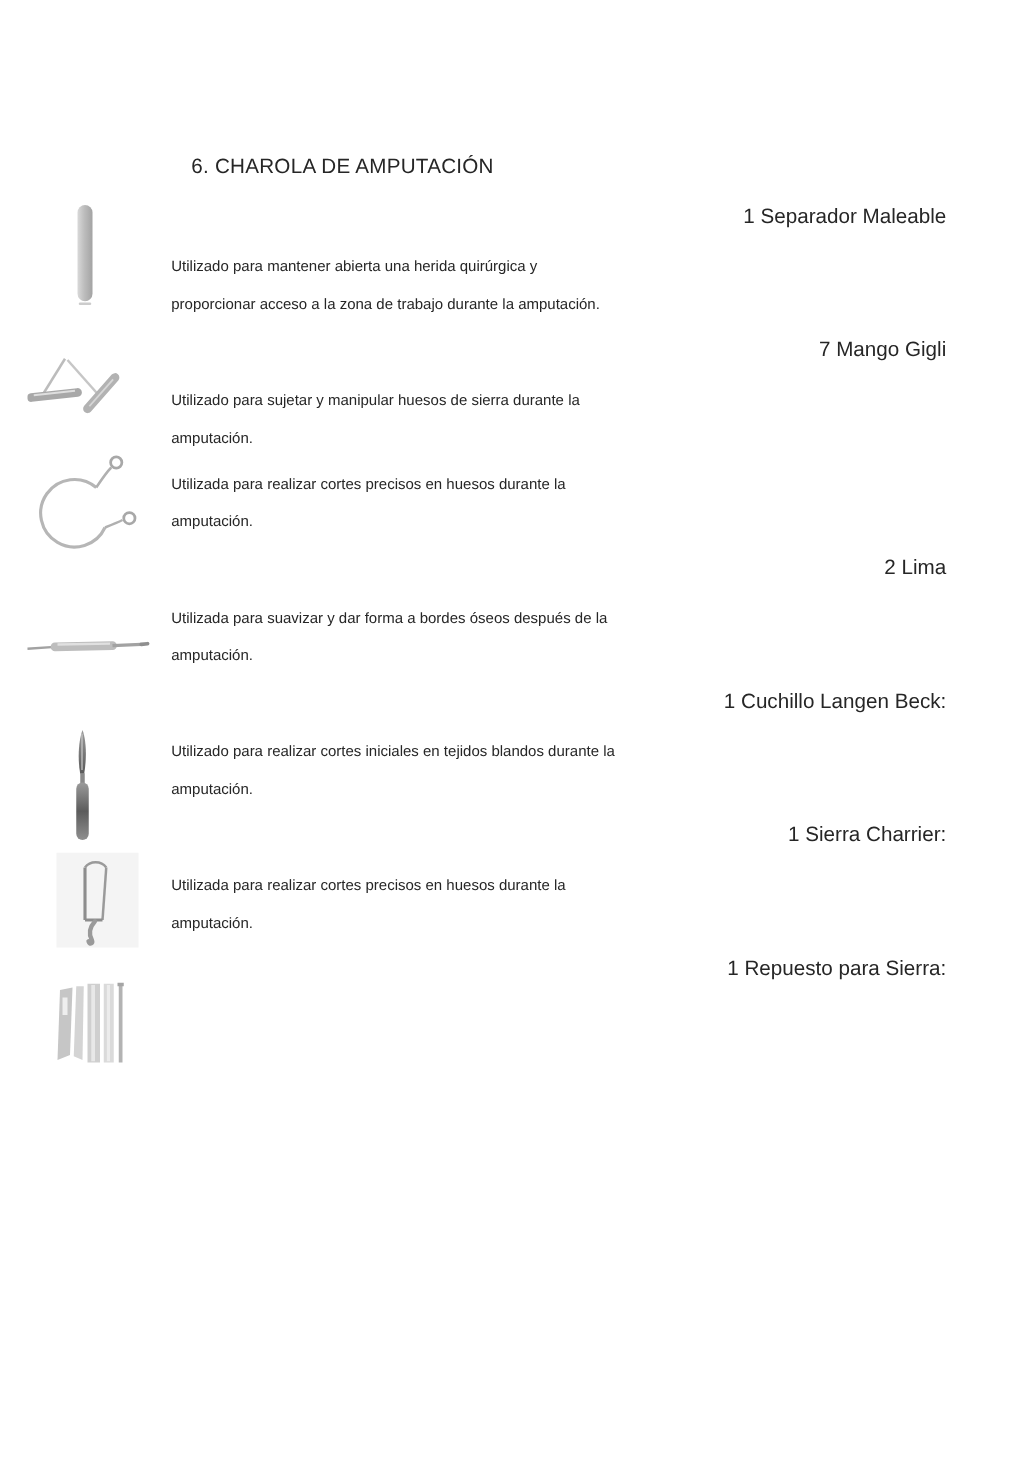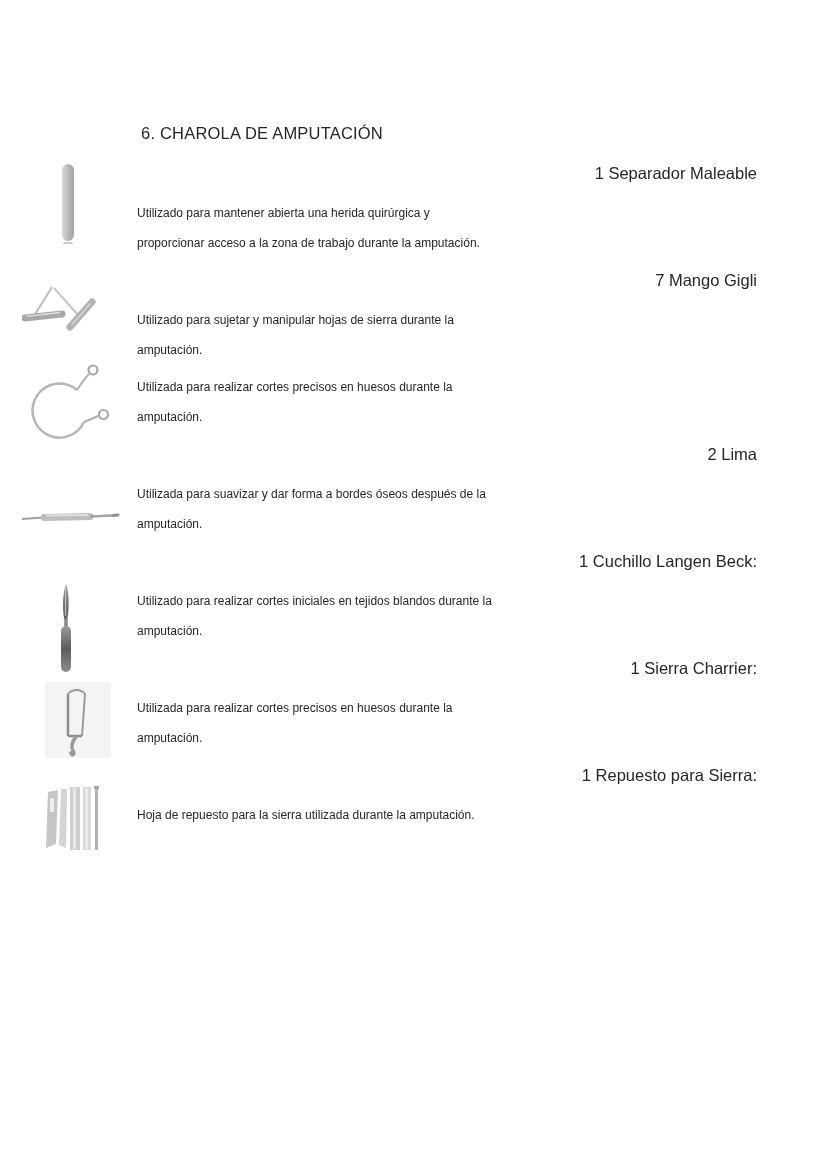--- a/index.html
+++ b/index.html
@@ -17,21 +17,21 @@
   }
   .content {
     position: absolute;
     left: 137px; top: 118px;
     width: 620px;
   }
   .doc-title {
     font-size: 16.5px;
     font-weight: 400;
     line-height: 30px;
-    margin: 0 0 10px 4px;
+    margin: 0 0 10px 16px;
     letter-spacing: 0.2px;
   }
   .item-name {
     font-size: 16.5px;
     font-weight: 400;
     line-height: 30px;
     margin: 0 0 10px 0;
     padding-left: 4px;
     text-align: right;
   }
@@ -155,21 +155,21 @@
     <h1 class="doc-title">6. CHAROLA DE AMPUTACIÓN</h1>
 
     <section class="item">
       <h2 class="item-name">1 Separador Maleable</h2>
       <p class="item-desc">Utilizado para mantener abierta una herida quirúrgica y
 proporcionar acceso a la zona de trabajo durante la amputación.</p>
     </section>
 
     <section class="item">
       <h2 class="item-name">7 Mango Gigli</h2>
-      <p class="item-desc">Utilizado para sujetar y manipular hojas de sierra durante la
+      <p class="item-desc">Utilizado para sujetar y manipular huesos de sierra durante la
 amputación.</p>
     </section>
 
     <section class="item">
       <p class="item-desc">Utilizada para realizar cortes precisos en huesos durante la
 amputación.</p>
     </section>
 
     <section class="item">
       <h2 class="item-name">2 Lima</h2>
@@ -184,17 +184,16 @@
     </section>
 
     <section class="item">
       <h2 class="item-name">1 Sierra Charrier:</h2>
       <p class="item-desc">Utilizada para realizar cortes precisos en huesos durante la
 amputación.</p>
     </section>
 
     <section class="item">
       <h2 class="item-name">1 Repuesto para Sierra:</h2>
-      <p class="item-desc">Hoja de repuesto para la sierra utilizada durante la amputación.</p>
     </section>
 
   </div>
 </div>
 
 </body></html>

